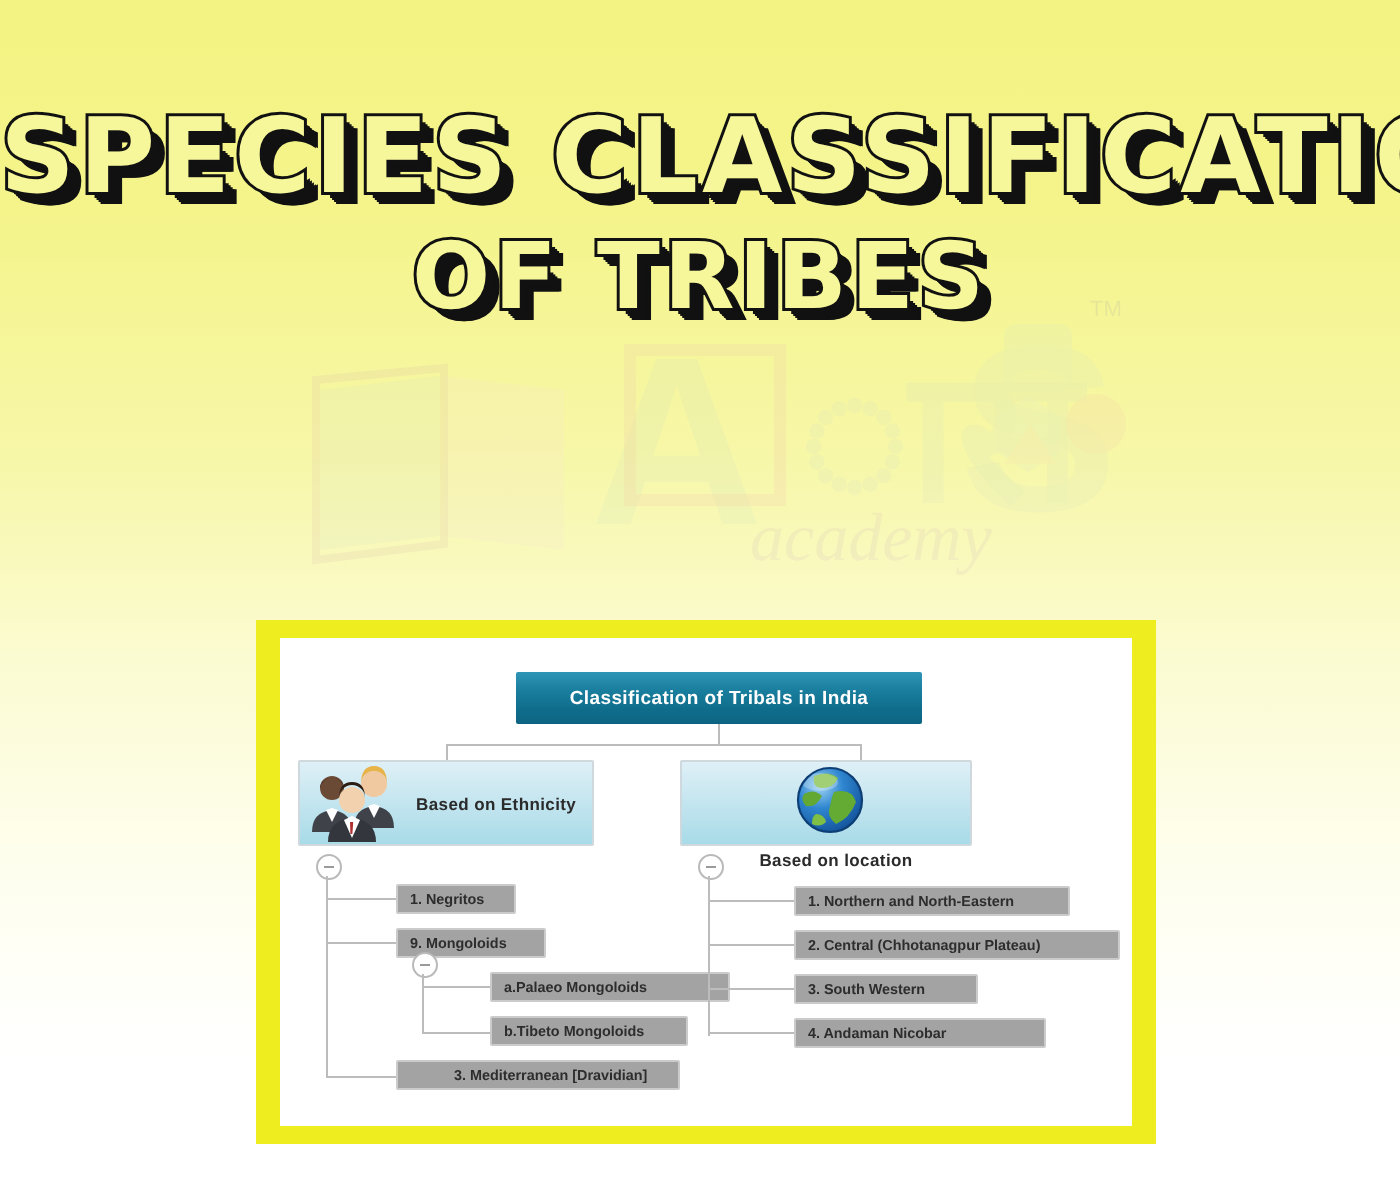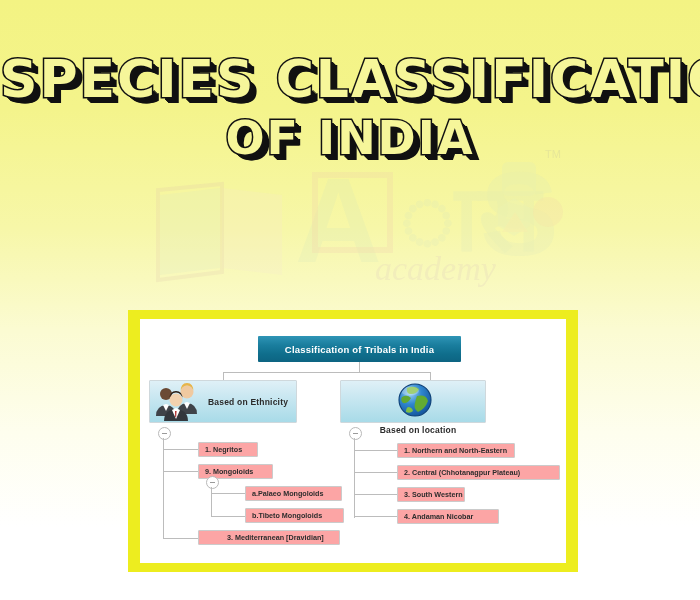--- a/index.html
+++ b/index.html
@@ -67,38 +67,38 @@
     border:1px solid #cfd8dc;
     display:flex;align-items:center;
     height:43px;border-radius:1px;
   }
   #branch-ethnicity{left:9px;top:61px;width:148px;}
   #branch-location{left:200px;top:61px;width:146px;flex-direction:column;}
   .branch-icon{width:44px;height:38px;flex:0 0 44px;margin-left:4px;}
   .branch-label{font-size:8.5px;color:#2b2b2b;margin-left:10px;letter-spacing:.2px;}
 
   .leaf{
-    background:#fca5a5;border:1px solid #cbcbcb;
+    background:#a3a3a3;border:1px solid #cbcbcb;
     display:flex;align-items:center;padding:0 6px;
     height:15px;font-size:7.2px;font-weight:bold;color:#2d2d2d;
     border-radius:1px;
   }
 
   
   #l-negritos      {left:58px; top:123px; width:60px;}
   #l-mongoloids    {left:58px; top:145px; width:75px;}
-  #l-palaeo        {left:105px;top:167px; width:97px;}
+  #l-palaeo        {left:105px;top:167px; width:120px;}
   #l-tibeto        {left:105px;top:189px; width:99px;}
   #l-mediterranean {left:58px; top:211px; width:142px;padding-left:28px;}
 
   
-  #r-northern {left:257px;top:124px;width:118px;}
+  #r-northern {left:257px;top:124px;width:138px;}
   #r-central  {left:257px;top:146px;width:163px;}
-  #r-south    {left:257px;top:168px;width:68px;}
-  #r-andaman  {left:257px;top:190px;width:102px;}
+  #r-south    {left:257px;top:168px;width:92px;}
+  #r-andaman  {left:257px;top:190px;width:126px;}
 
   
   .ln{position:absolute;background:#bcbcbc;}
   .lnv{width:1px;}
   .lnh{height:1px;}
 
   
   .minus{
     position:absolute;width:11px;height:11px;border-radius:50%;
     border:1px solid #b9b9b9;background:#ffffff;
@@ -128,21 +128,21 @@
     <rect x="352" y="22" width="34" height="34" rx="6" fill="#d3e6c2" opacity="0.6"></rect>
     <polygon points="348,68 364,58 380,68 380,86 364,96 348,86" fill="#d6e7c6" opacity="0.6"></polygon>
     <circle cx="398" cy="72" r="15" fill="#f0c9a8" opacity="0.6"></circle>
     <polygon points="352,92 378,92 365,72" fill="#f3dcb0" opacity="0.6"></polygon>
     <text x="395" y="18" font-family="'Liberation Sans',sans-serif" font-size="11" fill="#b9b9a0" opacity="0.8">TM</text>
   </svg>
 </div>
 
 <div id="heading">
   <div class="hline l1">SPECIES  CLASSIFICATION</div>
-  <div class="hline l2">OF  INDIA</div>
+  <div class="hline l2">OF  TRIBES</div>
 </div>
 
 <div id="panel-frame">
   <div id="panel">
 
     <div class="node" id="root-node">Classification of Tribals in India</div>
 
     <div class="ln lnv" style="left:219px;top:43px;height:10px;"></div>
     <div class="ln lnh" style="left:83px;top:53px;width:208px;"></div>
     <div class="ln lnv" style="left:83px;top:53px;height:8px;"></div>

